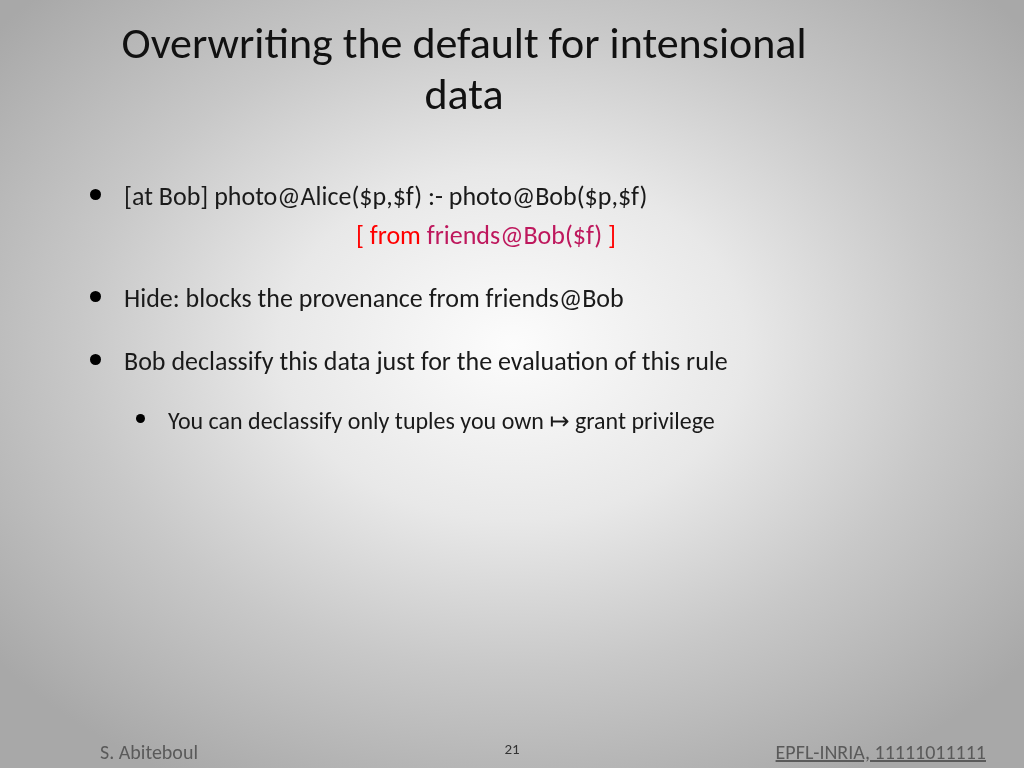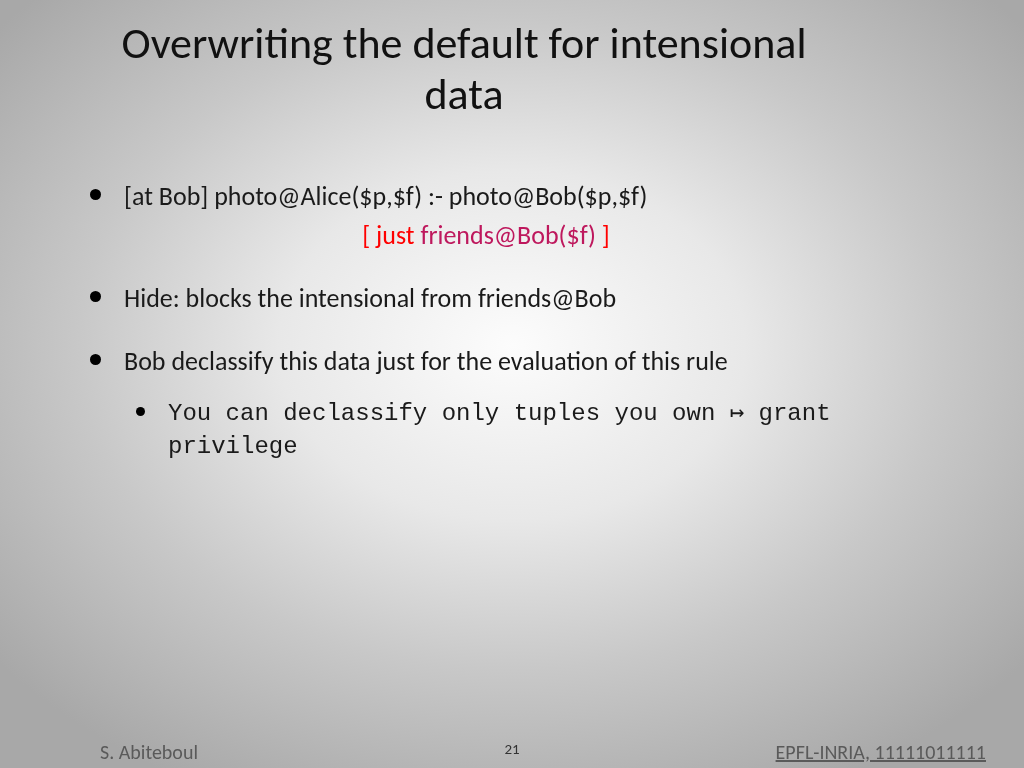--- a/index.html
+++ b/index.html
@@ -44,21 +44,21 @@
     border-radius: 50%;
   }
   .rule-sub {
     display: block;
     text-align: center;
     margin-top: 4px;
     font-size: 26px;
   }
   .red { color: #ff0000; }
   .blue { color: #be185d; }
-  ul.nested { list-style: none; margin-top: 17px; font-family: Liberation Mono, monospace; }
+  ul.nested { list-style: none; margin-top: 24px; }
   ul.nested > li {
     position: relative;
     padding-left: 44px;
     font-size: 24px;
     line-height: 1.4;
   }
   ul.nested > li::before {
     content: "";
     position: absolute;
     left: 12px;
@@ -86,25 +86,25 @@
 
 <div class="slide">
 
   <h1 class="title">Overwriting the default for intensional data</h1>
 
   <ul class="top">
 
     <li>
       <span>[at Bob] photo@Alice($p,$f) :- photo@Bob($p,$f)</span>
       <span class="rule-sub">
-        <span class="red">[ </span><span class="red">just </span><span class="blue">friends@Bob($f)</span><span class="red"> ]</span>
+        <span class="red">[ </span><span class="red">from </span><span class="blue">friends@Bob($f)</span><span class="red"> ]</span>
       </span>
     </li>
 
-    <li>Hide: blocks the intensional from friends@Bob</li>
+    <li>Hide: blocks the provenance from friends@Bob</li>
 
     <li>
       <span>Bob declassify this data just for the evaluation of this rule</span>
       <ul class="nested">
         <li>You can declassify only tuples you own ↦ grant privilege</li>
       </ul>
     </li>
 
   </ul>
 

